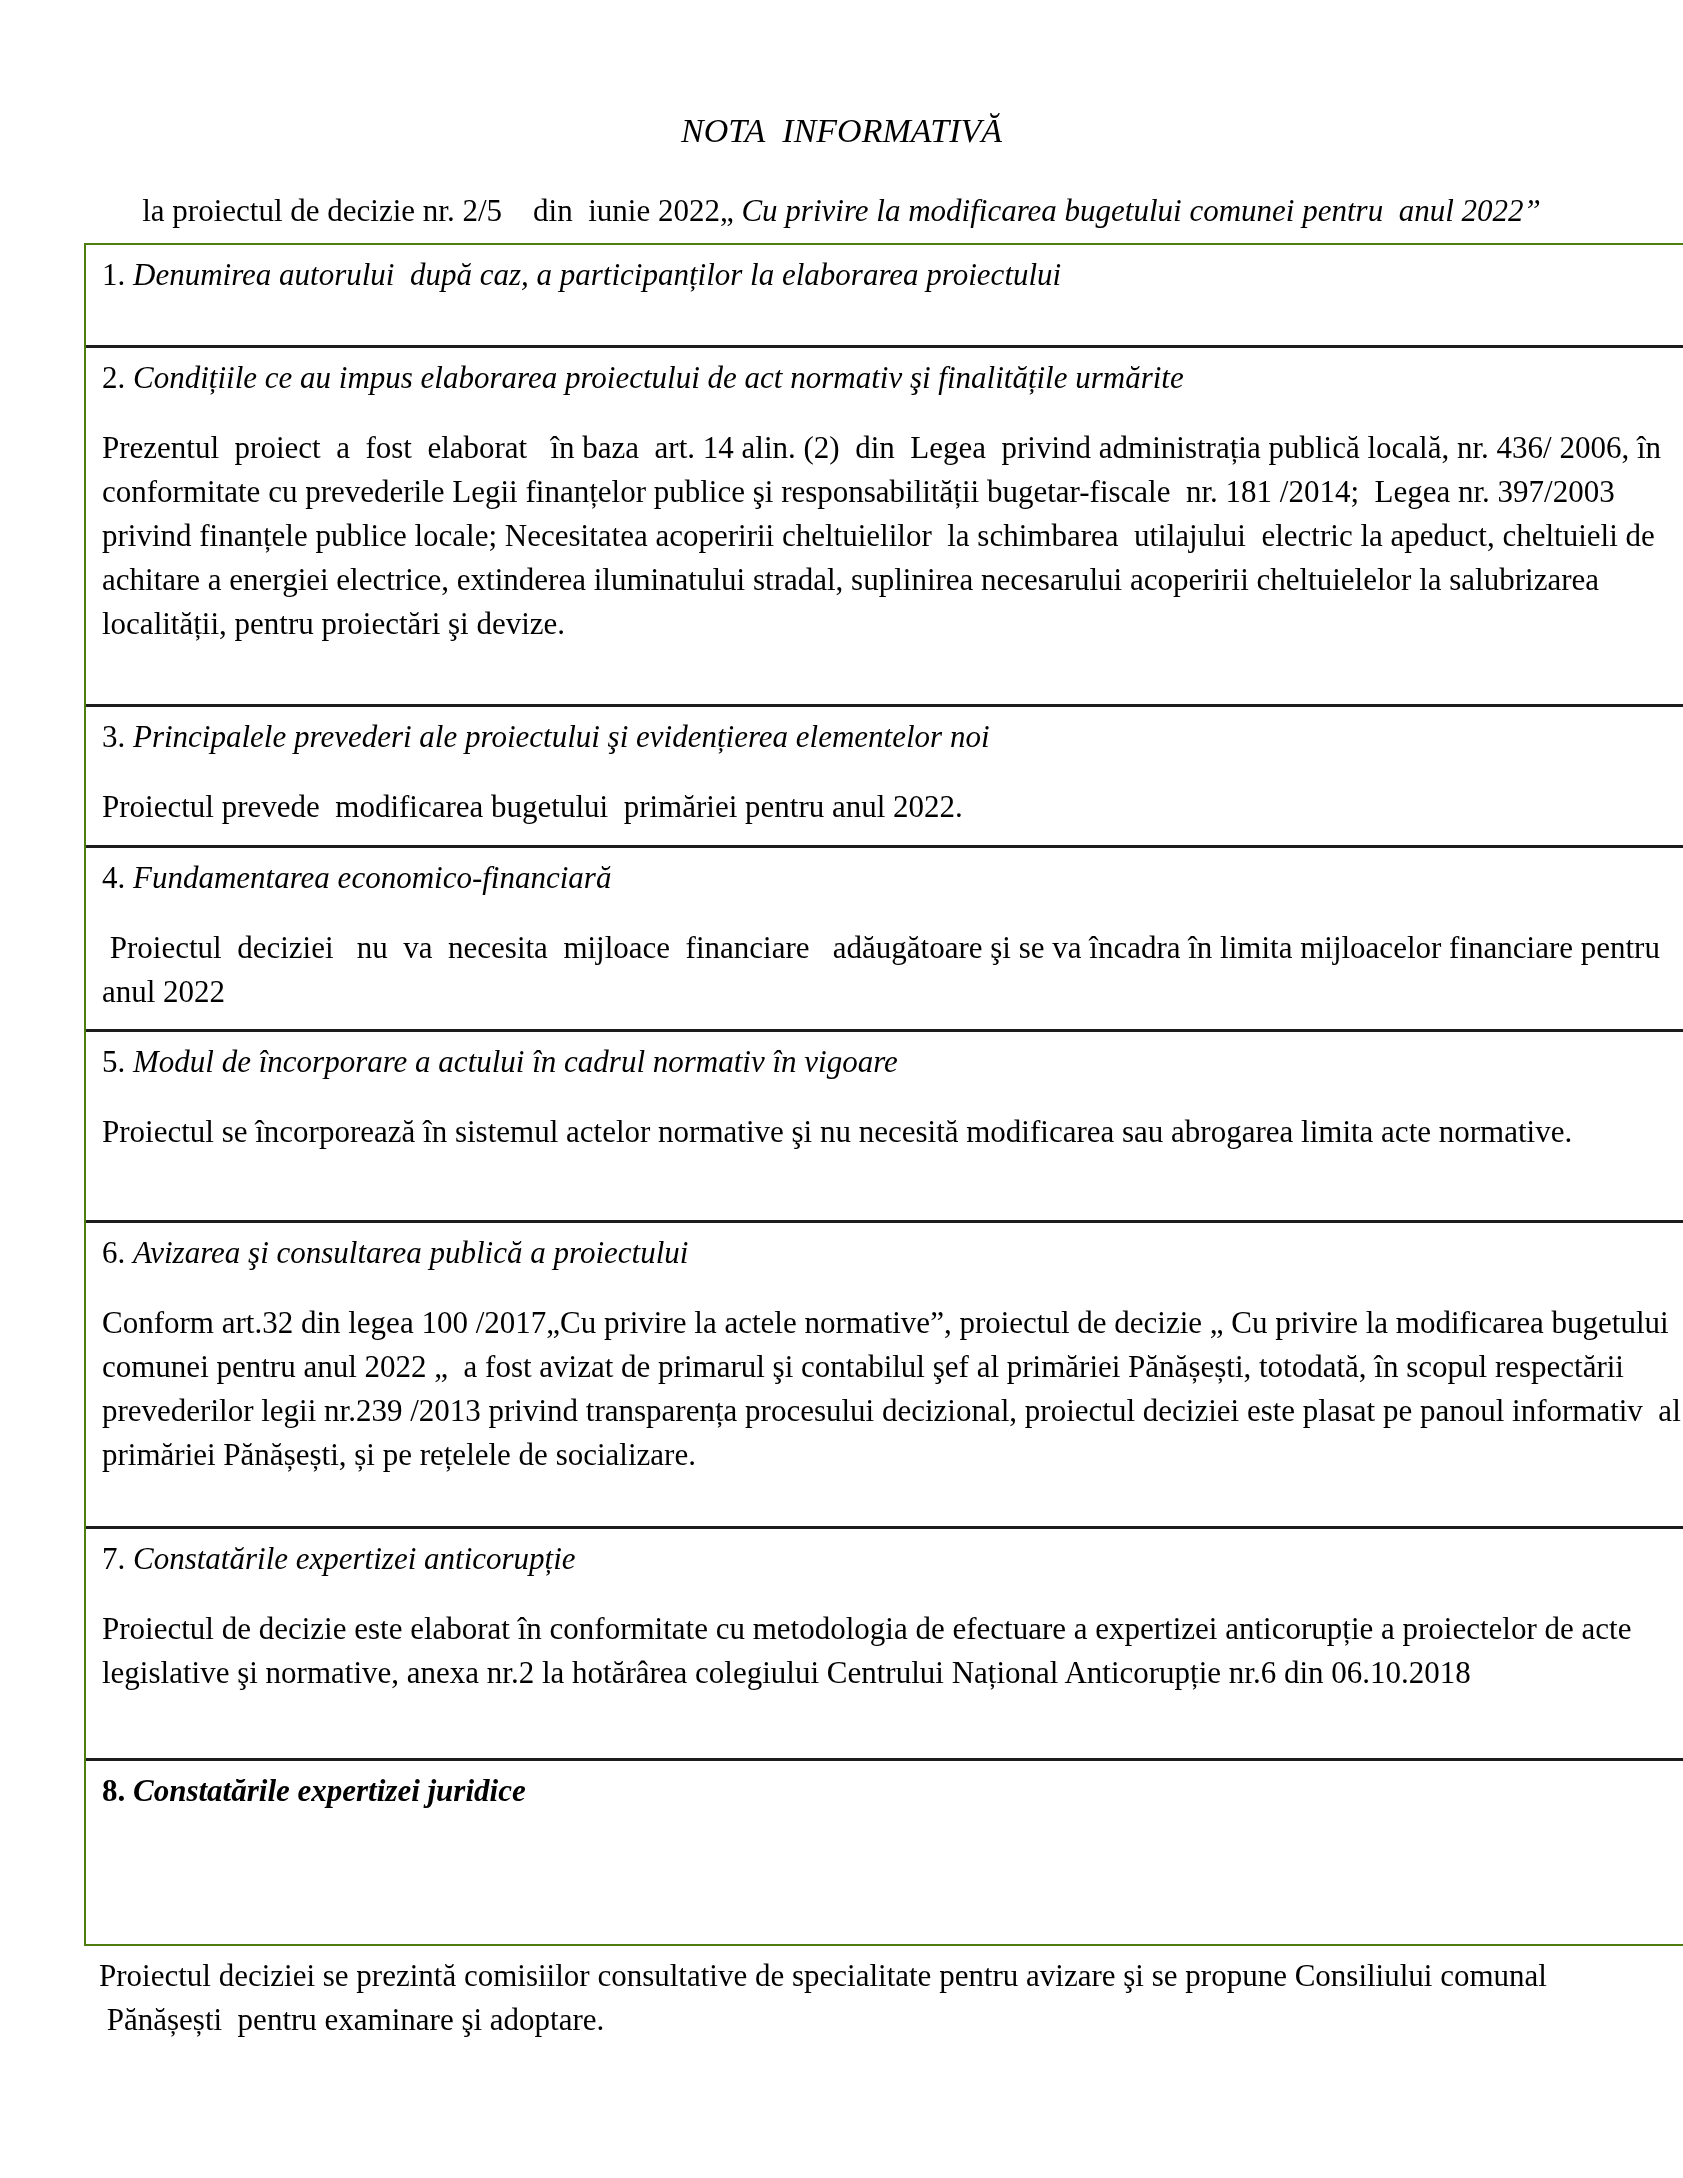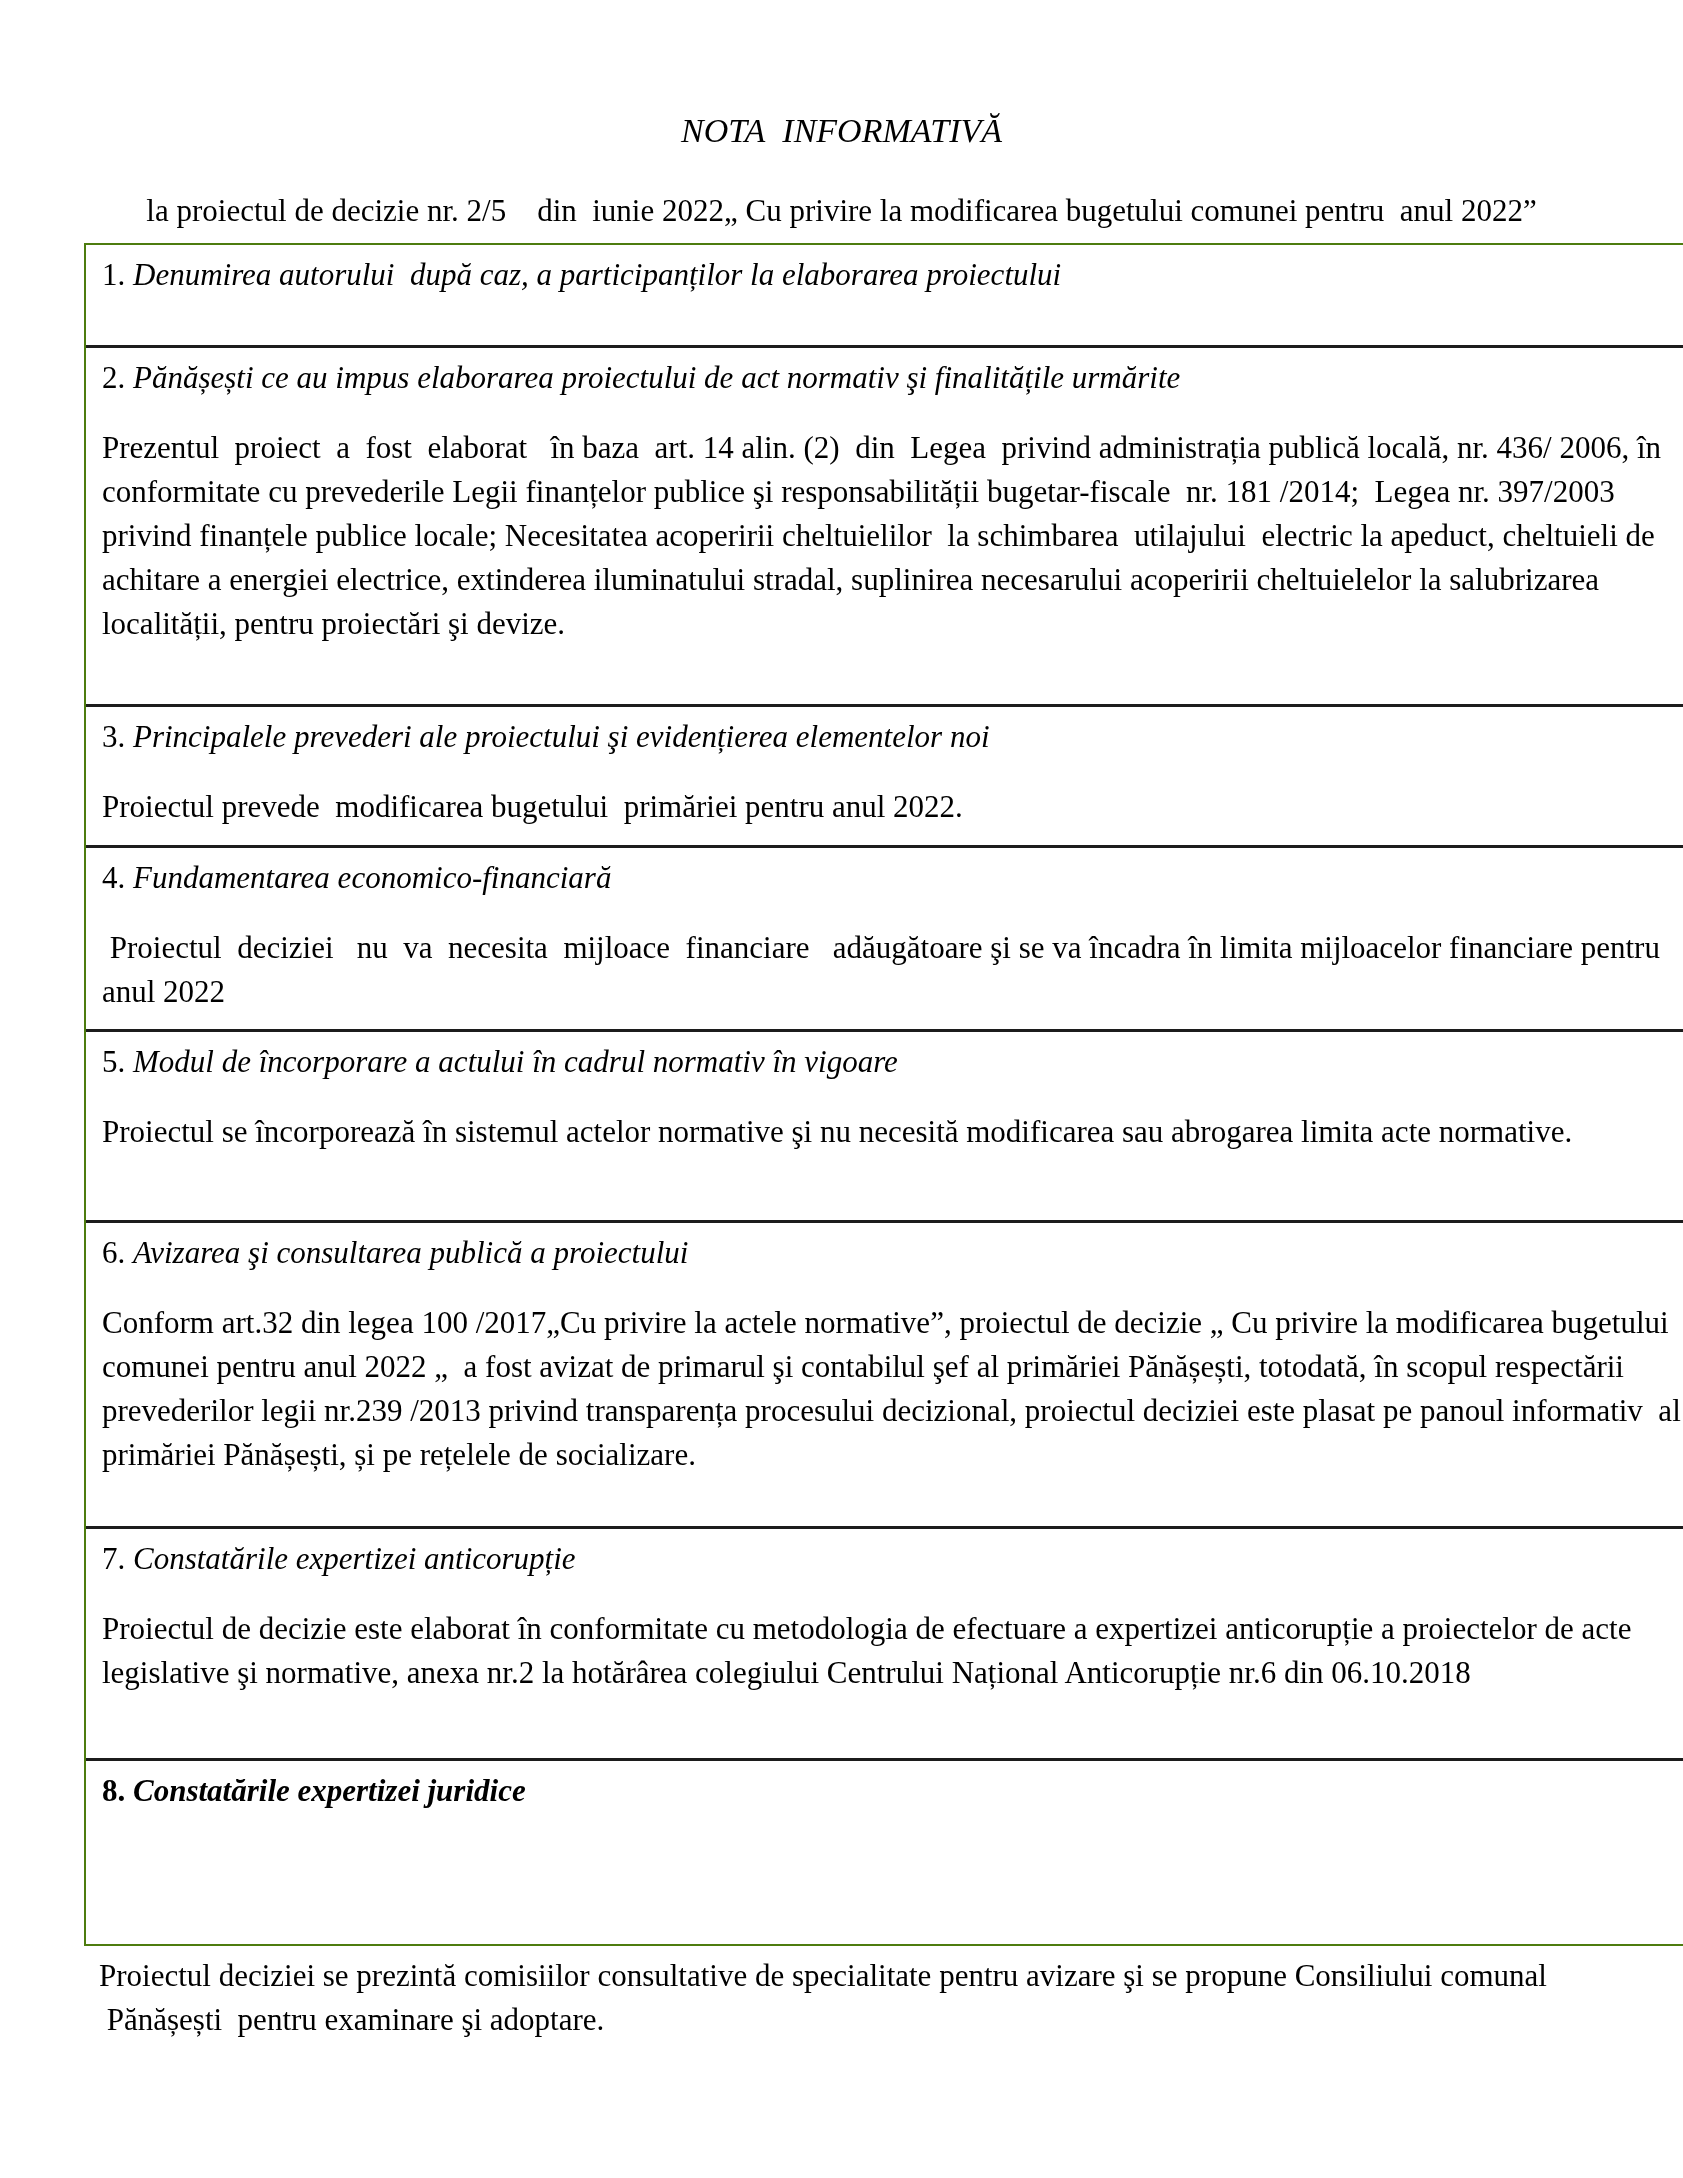--- a/index.html
+++ b/index.html
@@ -28,21 +28,21 @@
     font-style: italic;
     font-size: 34px;
     line-height: 48px;
     white-space: pre-wrap;
   }
   .subtitle {
     margin: 34px 71px 0 71px;
     text-align: center;
     white-space: pre-wrap;
   }
-  .subtitle .it { }
+  .subtitle .it { font-style: italic; }
   .info-table {
     margin: 10px 0 0 84px;
     width: 1645px;
     border: 2px solid #4d7c0f;
   }
   .row {
     border-bottom: 3px solid #1c1c1c;
     padding: 8px 18px 0 16px;
   }
   .row:last-child { border-bottom: none; font-weight: bold; }
@@ -75,21 +75,21 @@
 
   <div class="subtitle"><span>la proiectul de decizie nr. 2/5 &nbsp;&nbsp;&nbsp;din &nbsp;iunie 2022„</span><span class="it"> Cu privire la modificarea bugetului comunei pentru &nbsp;anul 2022”</span></div>
 
   <div class="info-table">
 
     <div class="row row-1">
       <div class="sec-heading"><span>1.</span> <span class="sec-title">Denumirea autorului &nbsp;după caz, a participanților la elaborarea proiectului</span></div>
     </div>
 
     <div class="row row-2">
-      <div class="sec-heading"><span>2.</span> <span class="sec-title">Pănășești ce au impus elaborarea proiectului de act normativ şi finalitățile urmărite</span></div>
+      <div class="sec-heading"><span>2.</span> <span class="sec-title">Condițiile ce au impus elaborarea proiectului de act normativ şi finalitățile urmărite</span></div>
       <div class="sec-body">Prezentul &nbsp;proiect &nbsp;a &nbsp;fost &nbsp;elaborat &nbsp;&nbsp;în baza &nbsp;art. 14 alin. (2) &nbsp;din &nbsp;Legea &nbsp;privind administrația publică locală, nr. 436/ 2006, în conformitate cu prevederile Legii finanțelor publice şi responsabilității bugetar-fiscale &nbsp;nr. 181 /2014; &nbsp;Legea nr. 397/2003 privind finanțele publice locale; Necesitatea acoperirii cheltuielilor &nbsp;la schimbarea &nbsp;utilajului &nbsp;electric la apeduct, cheltuieli de achitare a energiei electrice, extinderea iluminatului stradal, suplinirea necesarului acoperirii cheltuielelor la salubrizarea localității, pentru proiectări şi devize.</div>
     </div>
 
     <div class="row row-3">
       <div class="sec-heading"><span>3.</span> <span class="sec-title">Principalele prevederi ale proiectului şi evidențierea elementelor noi</span></div>
       <div class="sec-body">Proiectul prevede &nbsp;modificarea bugetului &nbsp;primăriei pentru anul 2022.</div>
     </div>
 
     <div class="row row-4">
       <div class="sec-heading"><span>4.</span> <span class="sec-title">Fundamentarea economico-financiară</span></div>

